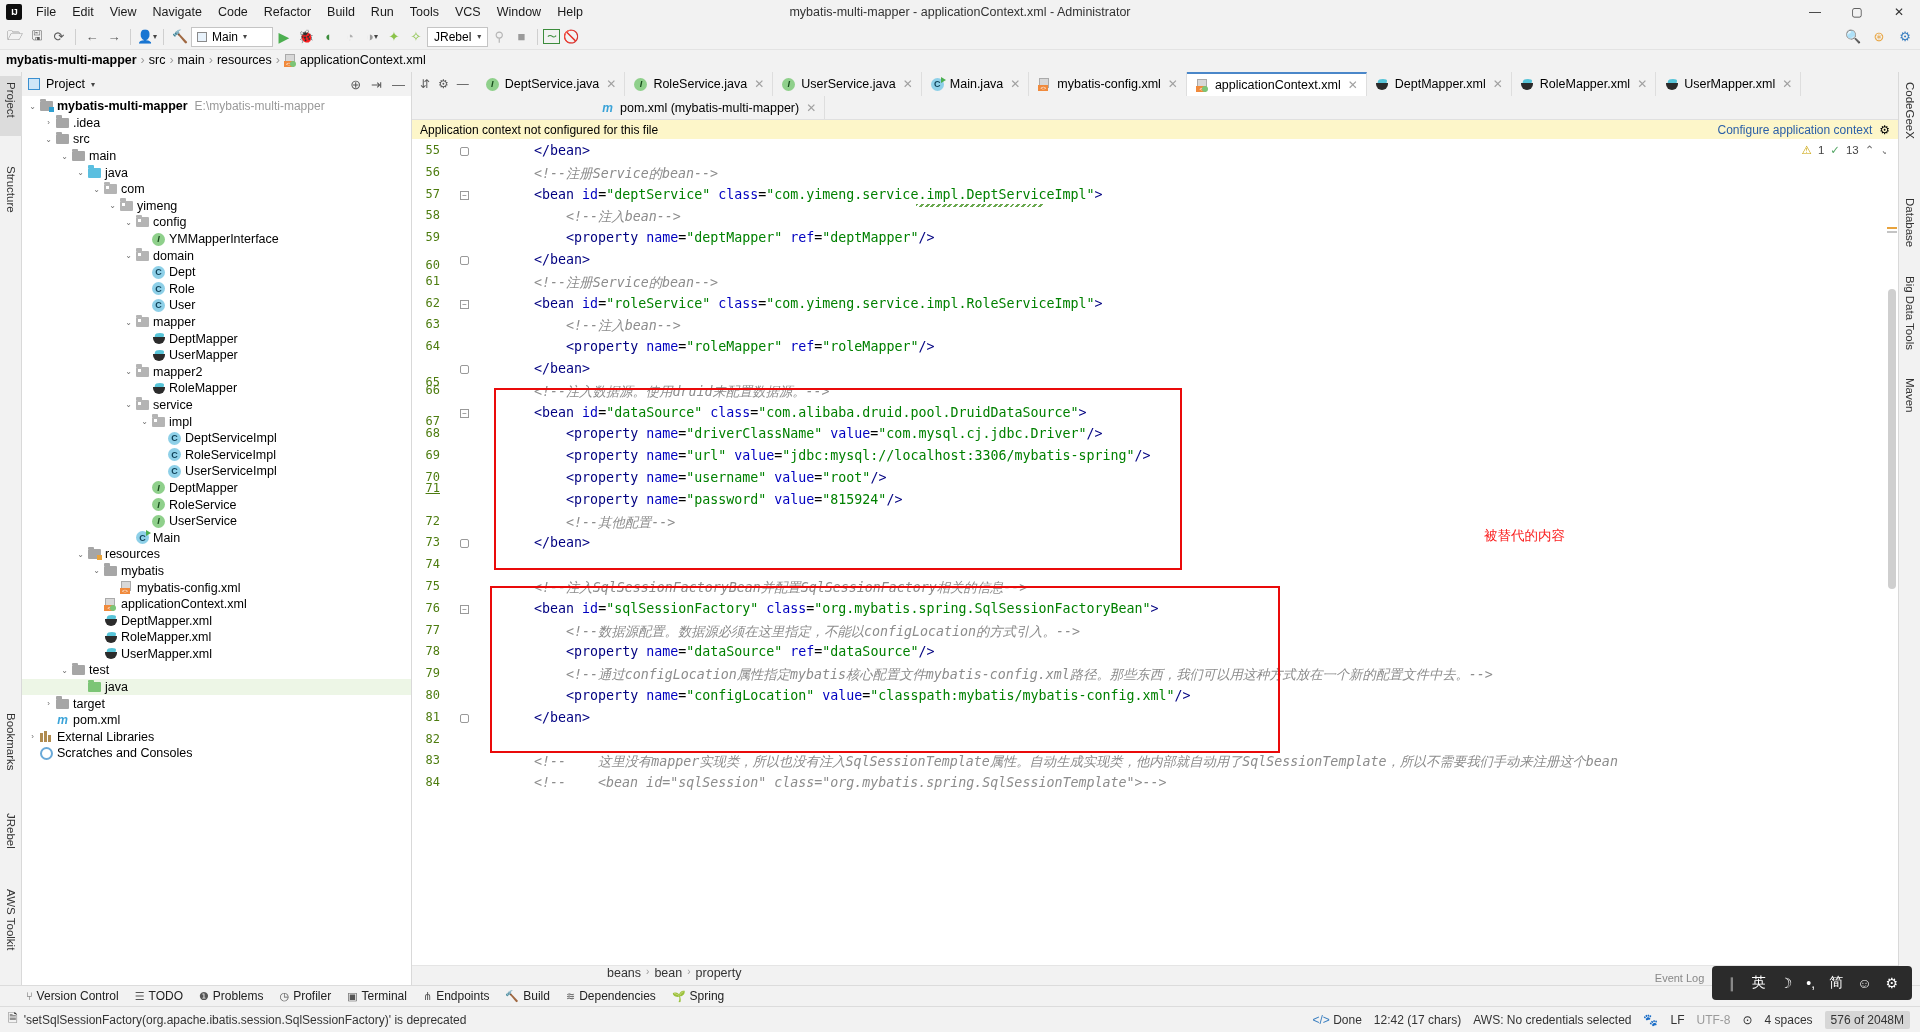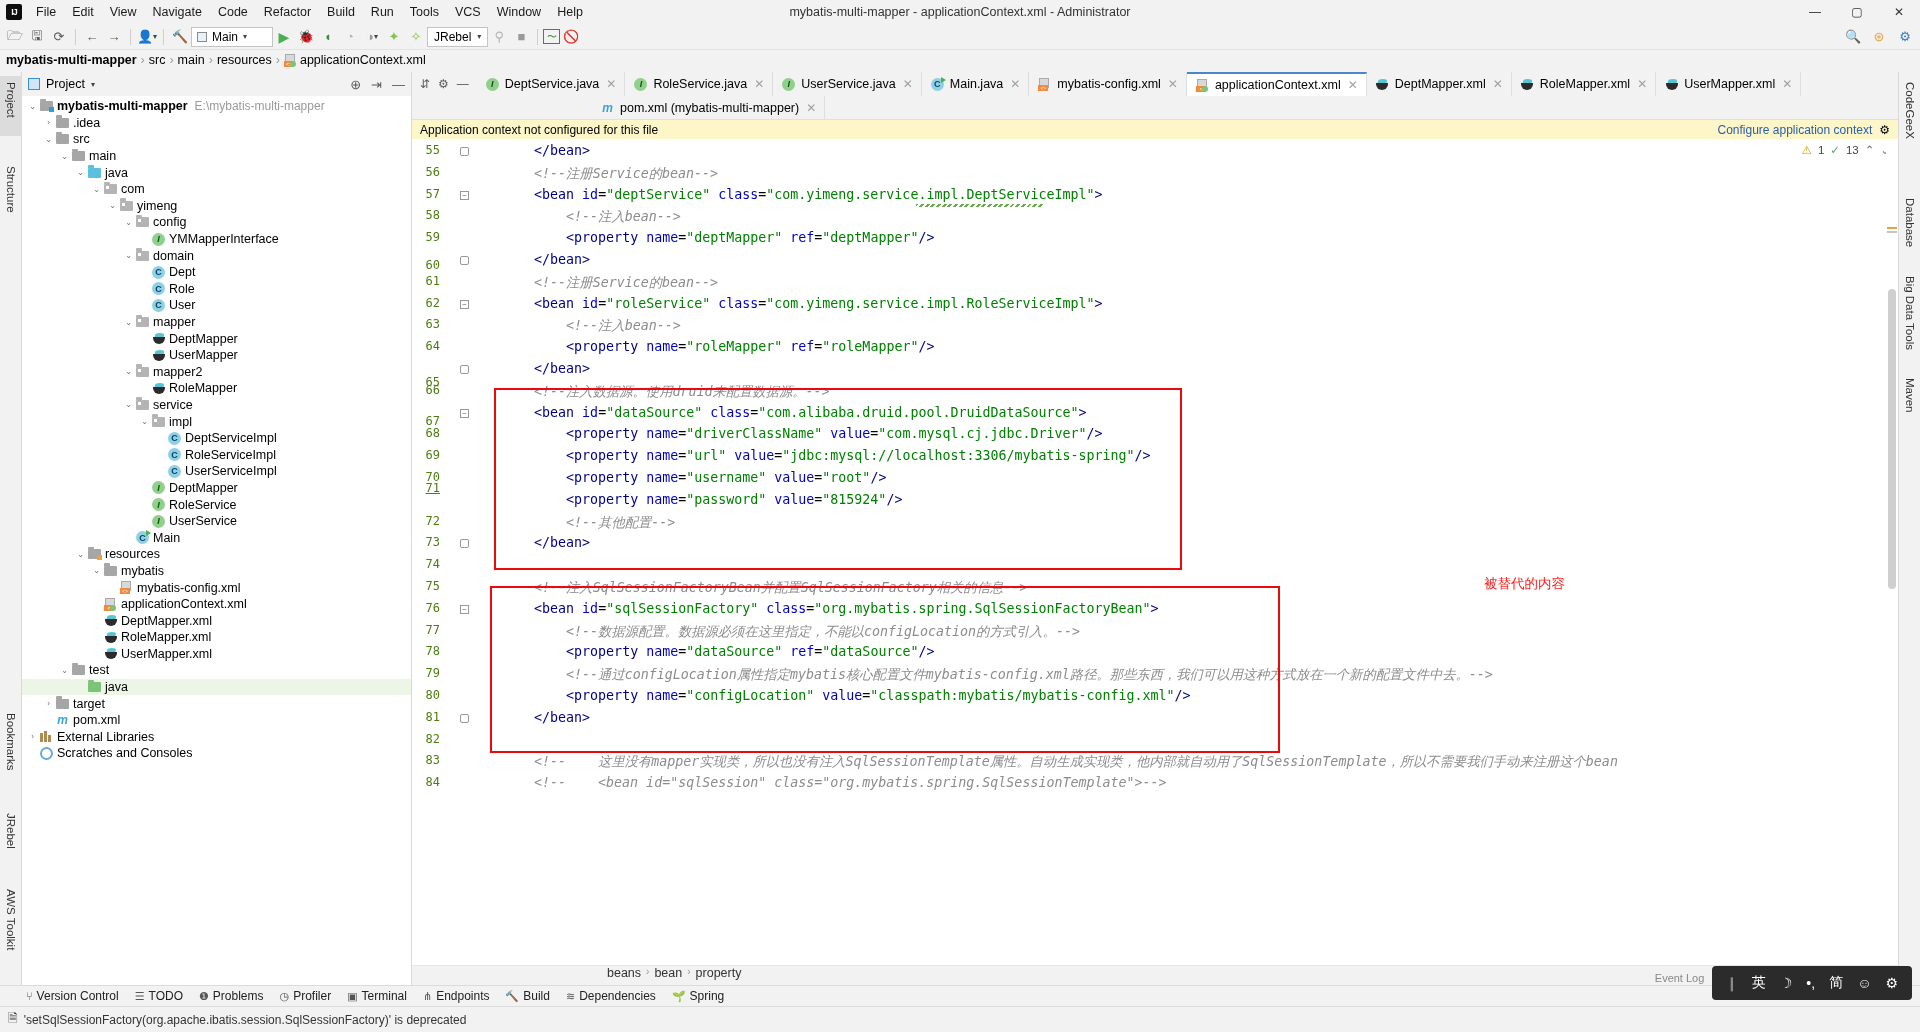--- a/index.html
+++ b/index.html
@@ -129,21 +129,21 @@
   .code { position:relative; flex:1; font-family:"DejaVu Sans Mono", monospace; font-size:13.3px;
           white-space:pre; overflow:hidden; }
   .cl { position:absolute; left:0; white-space:pre; }
   .tagn { color:#000080; }
   .attr { color:#0000c0; }
   .val  { color:#008000; }
   .cmt  { color:#8c8c8c; font-style:italic;margin-top:28px; }
   .plain{ color:#000; }
 
   .redbox { position:absolute; border:2px solid #ea0a0a; pointer-events:none; }
-  .redtext { position:absolute; color:#fa2020; font-size:13.5px; font-family:"DejaVu Sans", sans-serif;margin-top:48px;}
+  .redtext { position:absolute; color:#fa2020; font-size:13.5px; font-family:"DejaVu Sans", sans-serif;}
 
   
   .inspect { position:absolute; right:8px; top:4px; display:flex; align-items:center; gap:6px; font-size:11.5px; color:#444;}
   .inspect .warn { color:#c9a100; }
   .inspect .ok { color:#59a869; }
 
   
   .scrollbar { position:absolute; right:0; top:0; bottom:0; width:12px; background:#fff; }
   .scrollbar .thumb { position:absolute; right:2px; width:8px; background:#cfcfcf; border-radius:4px;}
   .marker { position:absolute; right:1px; width:10px; height:2px; }
@@ -851,20 +851,34 @@
         <span class="ico">🌱</span>
         <span>Spring</span>
       </div>
     </div>
 
   <div class="statusbar">
     <div class="left">
       <span>🗎</span>
       <span>'setSqlSessionFactory(org.apache.ibatis.session.SqlSessionFactory)' is deprecated</span>
     </div>
+    <div class="right">
+      <span>
+        <span style="color:#3a7fc0;">&lt;/&gt;</span>
+        <span>Done</span>
+      </span>
+      <span>12:42 (17 chars)</span>
+      <span>AWS: No credentials selected</span>
+      <span style="color:#3a7fc0;">🐾</span>
+      <span>LF</span>
+      <span class="dim">UTF-8</span>
+      <span>⊙</span>
+      <span>4 spaces</span>
+      <span class="memchip">576 of 2048M</span>
+    </div>
   </div>
 
   <div class="ime">
     <span style="color:#888;">❙</span>
     <span>英</span>
     <span>☽</span>
     <span>•,</span>
     <span>简</span>
     <span>☺</span>
     <span>⚙</span>

